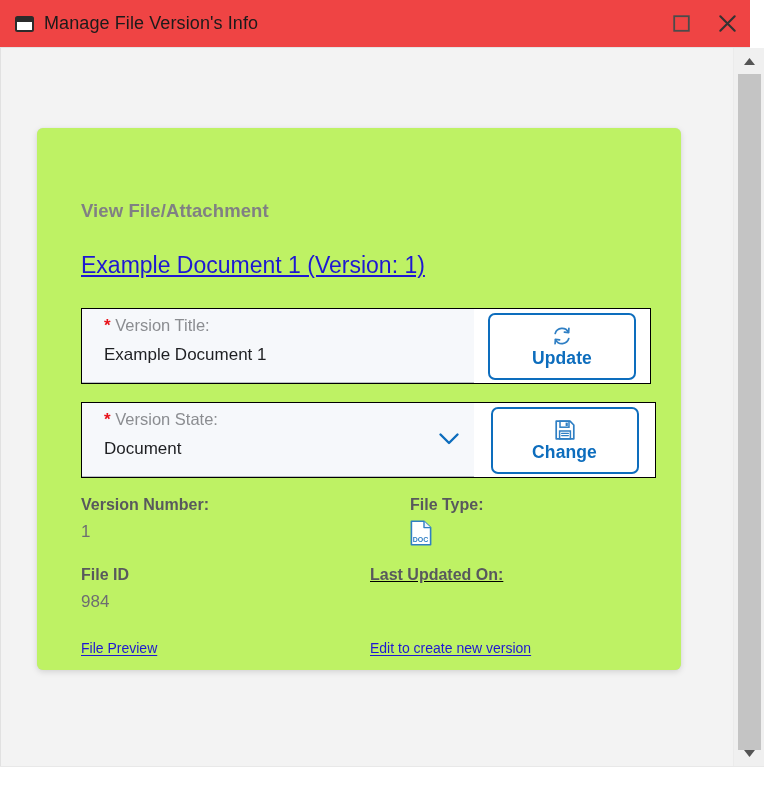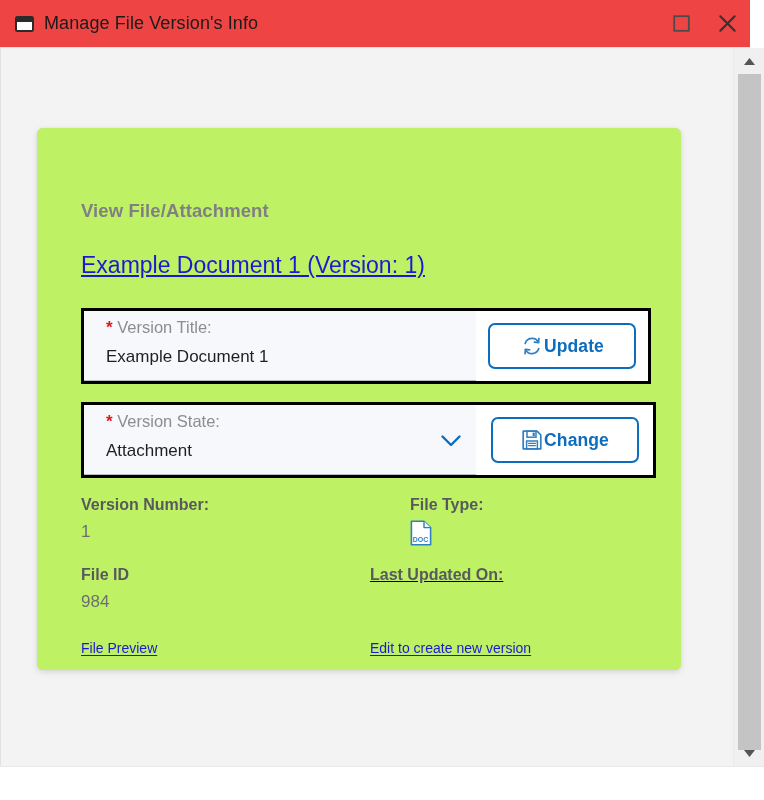--- a/index.html
+++ b/index.html
@@ -138,21 +138,21 @@
     text-decoration: underline;
     text-underline-offset: 2px;
     white-space: nowrap;
     cursor: pointer;
   }
 
   
   .fieldgroup {
     position: absolute;
     box-sizing: border-box;
-    border: 3px solid #000000;
+    border: 1px solid #000000;
     background: #ffffff;
     display: flex;
     align-items: stretch;
   }
   #group-title {
     left: 44px;
     top: 180px;
     width: 570px;
     height: 76px;
   }
@@ -209,20 +209,21 @@
     display: inline-flex;
     align-items: center;
     background: #ffffff;
     border: 2px solid #0d6dbd;
     border-radius: 7px;
     padding: 9px 19px;
     cursor: pointer;
     box-sizing: border-box;
     min-width: 148px;
     justify-content: center;
+    flex-direction: column;
   }
   .act-btn .lbl {
     font-size: 17.5px;
     font-weight: bold;
     color: #0d6dbd;
     letter-spacing: .1px;
     white-space: nowrap;
   }
   .act-ico { width: 24px; height: 24px; flex: none; display:block; }
 
@@ -330,21 +331,21 @@
           </div>
         </div>
       </div>
 
       <div class="fieldgroup" id="group-state">
         <div class="field">
           <div class="field-label">
             <span class="req">*</span>
             <span>Version State:</span>
           </div>
-          <div class="field-value">Attachment</div>
+          <div class="field-value">Document</div>
           <span class="chevron">
             <svg width="22" height="16" viewBox="0 0 22 16">
               <path d="M2.5 3.5 L11 12 L19.5 3.5" fill="none" stroke="#0d6dbd" stroke-width="2.4" stroke-linecap="round" stroke-linejoin="round"></path>
             </svg>
           </span>
         </div>
         <div class="act-wrap">
           <div class="act-btn">
             <span class="act-ico">
               <svg class="act-ico" viewBox="0 0 24 24" fill="none">

